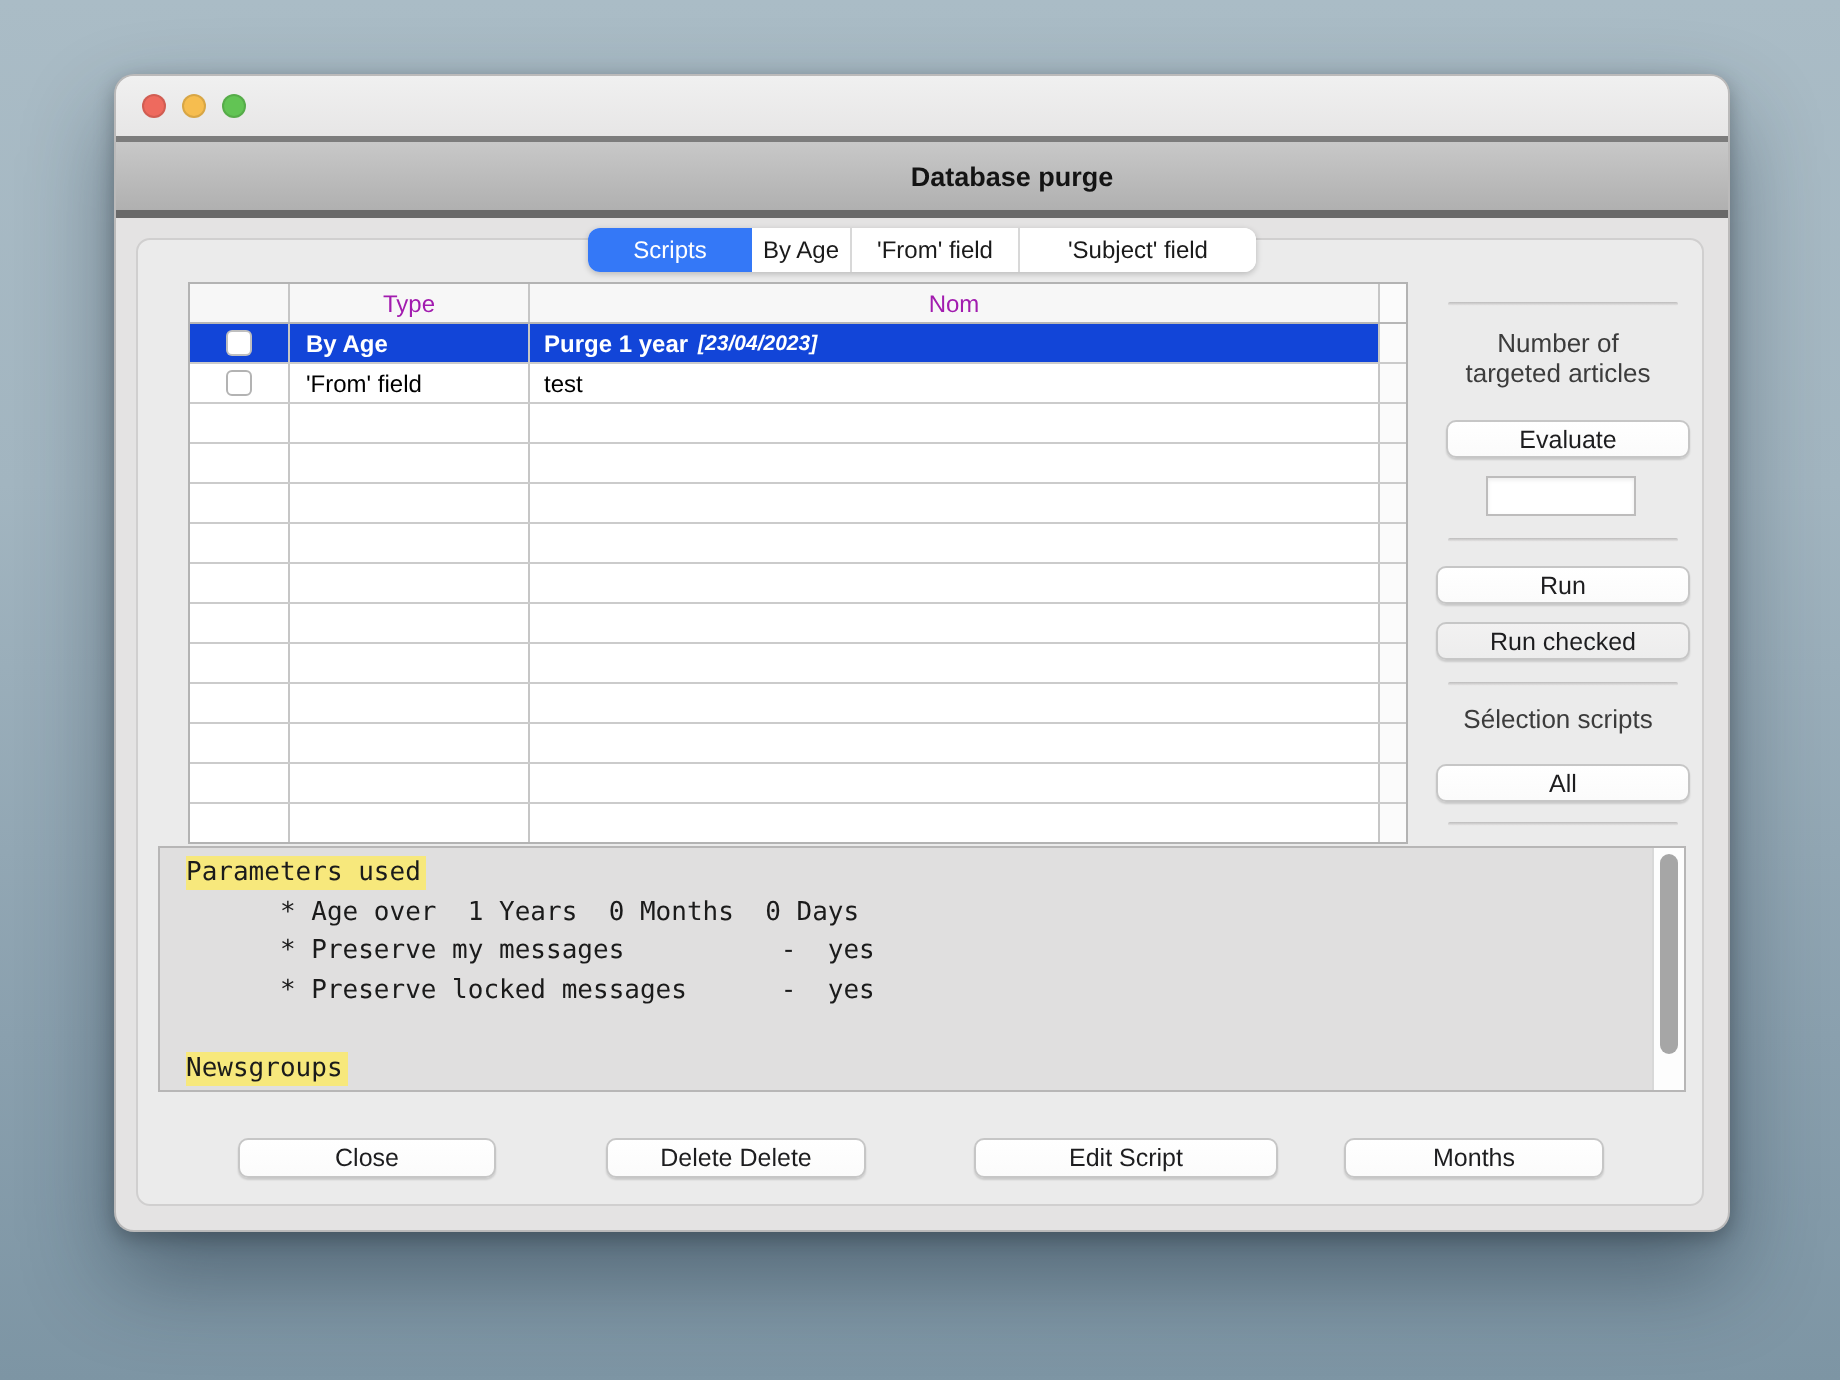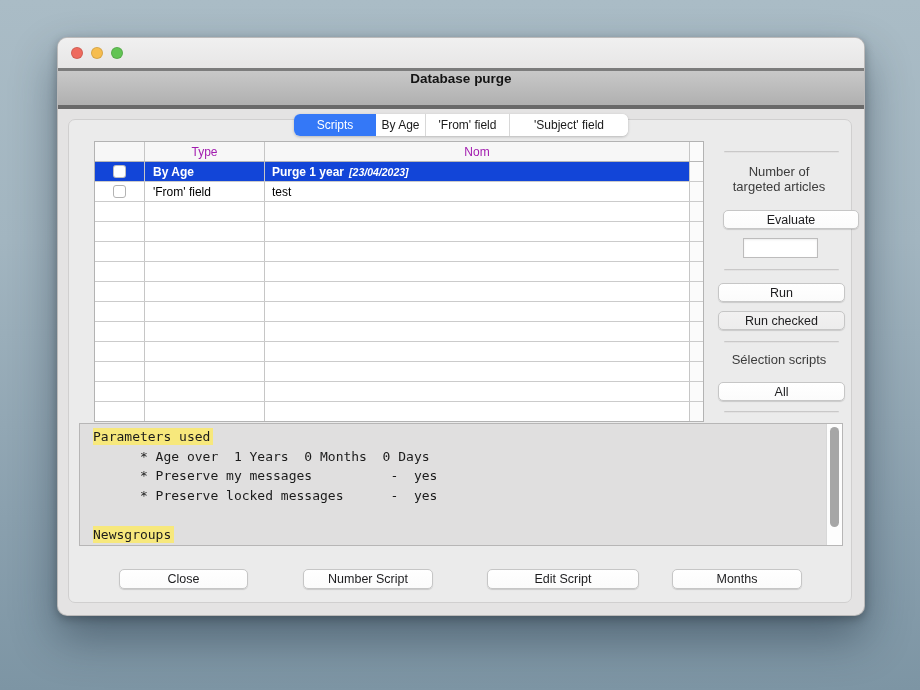--- a/index.html
+++ b/index.html
@@ -18,21 +18,21 @@
   .titlebar{position:absolute;left:0;top:0;width:100%;height:30px;
     background:linear-gradient(180deg,#f0f0f0,#e7e6e6);}
   .lights{position:absolute;left:13px;top:9px;display:flex;gap:8px;}
   .light{width:12px;height:12px;border-radius:50%;border:1px solid rgba(0,0,0,.12);box-sizing:border-box;}
   .light.red{background:#ee6a5e;}
   .light.yellow{background:#f6bd4f;}
   .light.green{background:#62c454;}
   .strip1{position:absolute;left:0;top:30px;width:100%;height:3px;background:#7c7c7c;}
   .band{position:absolute;left:0;top:33px;width:100%;height:34px;
     background:linear-gradient(180deg,#c8c8c8,#b0b0b0);
-    display:flex;align-items:flex-start;justify-content:center;}
+    display:flex;align-items:center;justify-content:center;padding-left:45px;}
   .band .title{font-size:13.5px;font-weight:bold;color:#141414;}
   .strip2{position:absolute;left:0;top:67px;width:100%;height:4px;background:#696969;}
 
   .panel{position:absolute;left:10px;top:81px;width:782px;height:482px;
     background:#ebebeb;border:1px solid #d0cfcf;border-radius:7px;}
 
   
   .tabbar{position:absolute;top:76px;left:50%;transform:translateX(-50%);
     height:22px;display:flex;z-index:6;border-radius:6px;
     box-shadow:0 1px 3px rgba(0,0,0,.22);background:#fff;}
@@ -219,36 +219,36 @@
           <div class="cell c-nom"></div>
           <div class="cell c-scroll"></div>
         </div>
       </div>
 
     <div class="hr" style="top:113px"></div>
     <div class="side-label" style="top:126px">
       <span>Number of</span><br>
       <span>targeted articles</span>
     </div>
-    <div class="btn" style="left:665px;top:172px;width:136px;height:19px">Evaluate</div>
+    <div class="btn" style="left:665px;top:172px;width:122px;height:19px">Evaluate</div>
     <div class="field"></div>
     <div class="hr" style="top:231px"></div>
     <div class="btn" style="left:660px;top:245px;width:127px;height:19px">Run</div>
     <div class="btn gray" style="left:660px;top:273px;width:127px;height:19px">Run checked</div>
     <div class="hr" style="top:303px"></div>
     <div class="side-label" style="top:314px">Sélection scripts</div>
     <div class="btn" style="left:660px;top:344px;width:127px;height:19px">All</div>
     <div class="hr" style="top:373px"></div>
 
     <div class="console">
       <div class="lines" id="console-lines"><div><span class="hl">Parameters used</span></div><div>      * Age over  1 Years  0 Months  0 Days</div><div>      * Preserve my messages          -  yes</div><div>      * Preserve locked messages      -  yes</div><div>&nbsp;</div><div><span class="hl">Newsgroups</span></div><div>      *** All subscribed groups  ***</div></div>
       <div class="vscroll">
         <div class="thumb"></div>
       </div>
     </div>
 
     <div class="btn footer-btn" style="left:61px;width:129px">Close</div>
-    <div class="btn footer-btn" style="left:245px;width:130px">Number Script</div>
+    <div class="btn footer-btn" style="left:245px;width:130px">Delete Delete</div>
     <div class="btn footer-btn" style="left:429px;width:152px">Edit Script</div>
     <div class="btn footer-btn" style="left:614px;width:130px">Months</div>
 
   </div>
 </div>
 
 </body></html>

